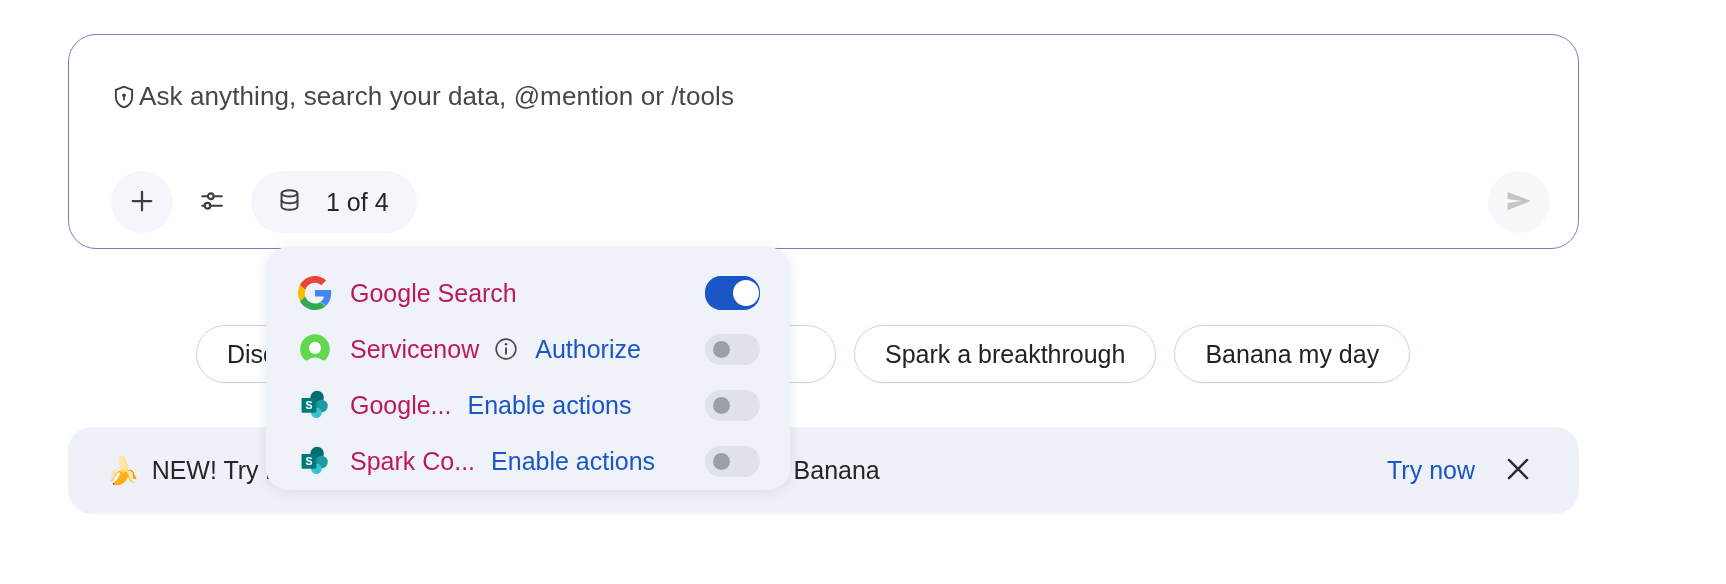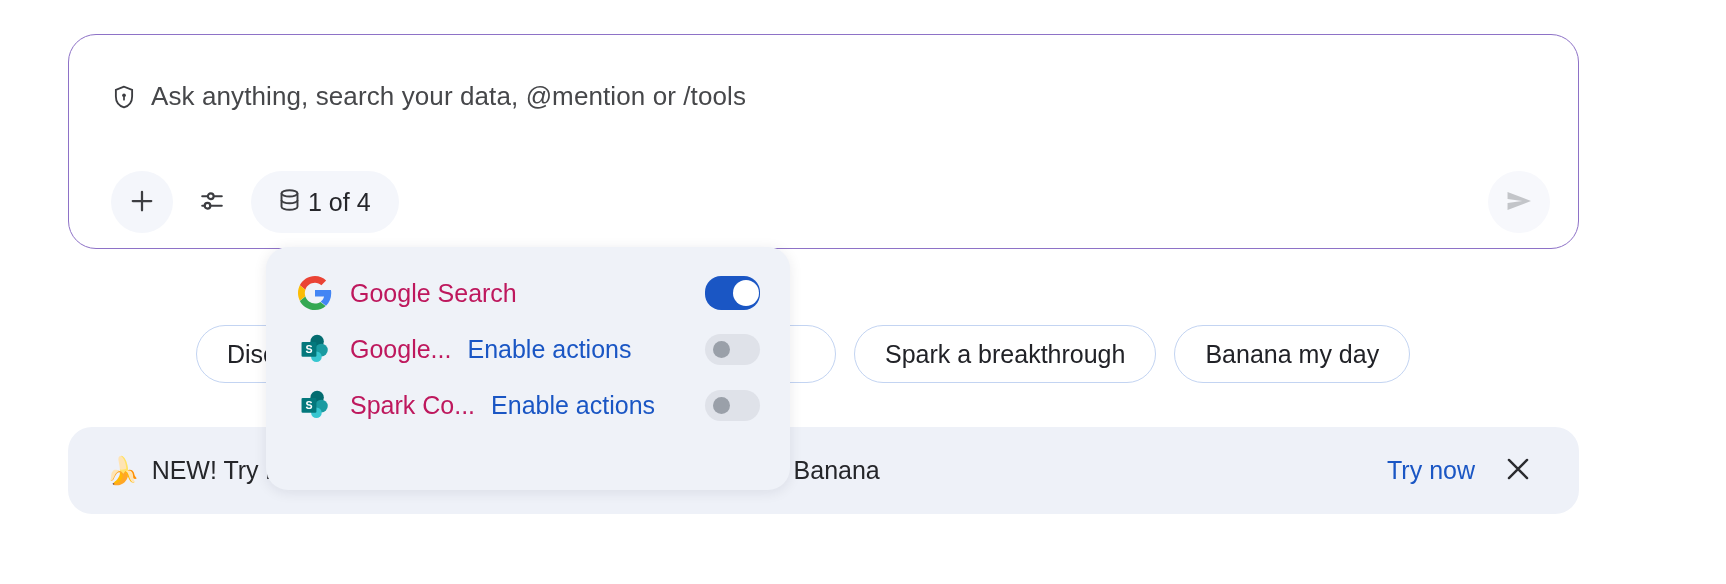--- a/index.html
+++ b/index.html
@@ -15,21 +15,21 @@
   .composer {
     position: absolute;
     left: 68px; top: 34px;
     width: 1511px; height: 215px;
     border: 1.6px solid #8e72c7;
     border-radius: 28px;
     background: #ffffff;
   }
   .placeholder-row {
     position: absolute; left: 42px; top: 46px;
-    display: flex; align-items: center; gap: 14px;
+    display: flex; align-items: center; gap: 2px;
   }
   .shield-icon { width: 26px; height: 26px; display:block; }
   .placeholder-text {
     font-size: 26px; color: #46474a; letter-spacing: .1px;
     white-space: nowrap;
   }
 
   .tool-row {
     position: absolute; left: 42px; top: 136px;
     display: flex; align-items: center; gap: 8px;
@@ -42,21 +42,21 @@
   }
   .plain-btn {
     width: 62px; height: 62px; border-radius: 50%;
     background: transparent; border: none;
     display: flex; align-items: center; justify-content: center;
     cursor: pointer;
   }
   .src-chip {
     height: 62px; border-radius: 31px; background: #f4f6fb;
     border: none; padding: 0 28px 0 24px;
-    display: flex; align-items: center; gap: 4px; cursor: pointer;
+    display: flex; align-items: center; gap: 22px; cursor: pointer;
   }
   .src-chip-label { font-size: 25px; color: #25262a; white-space: nowrap; }
 
   .send-btn {
     position: absolute; right: 28px; top: 136px;
     width: 62px; height: 62px; border-radius: 50%;
     background: #f7f8fc; border: none;
     display: flex; align-items: center; justify-content: center;
     cursor: pointer;
   }
@@ -231,20 +231,41 @@
           <path fill="none" d="M0 0h48v48H0z"></path>
         </svg>
       </span>
       <span class="dd-label">Google Search</span>
       <span class="dd-spacer"></span>
       <span class="toggle on">
         <span class="knob"></span>
       </span>
     </div>
 
+    <div class="dd-row">
+      <span class="dd-logo">
+        <svg viewBox="0 0 48 48" width="34" height="34">
+          <path fill="#62D84E" d="M24 3C12.4 3 3 12.4 3 24c0 5.9 2.4 11.2 6.3 15 1.4 1.4 3.6 1.5 5.2.3 2.7-2 6-3.2 9.5-3.2s6.8 1.2 9.5 3.2c1.6 1.2 3.8 1.1 5.2-.3 3.9-3.8 6.3-9.1 6.3-15C45 12.4 35.6 3 24 3Z"></path>
+          <circle cx="24" cy="22.5" r="8.6" fill="#ffffff"></circle>
+        </svg>
+      </span>
+      <span class="dd-label">Servicenow</span>
+      <span class="dd-info">
+        <svg width="26" height="26" viewBox="0 0 24 24">
+          <circle cx="12" cy="12" r="9.1" stroke="#4a4b4f" stroke-width="1.5" fill="none"></circle>
+          <circle cx="12" cy="7.6" r="1.15" fill="#4a4b4f"></circle>
+          <rect x="11.1" y="10.3" width="1.8" height="7" rx=".9" fill="#4a4b4f"></rect>
+        </svg>
+      </span>
+      <span class="dd-action">Authorize</span>
+      <span class="dd-spacer"></span>
+      <span class="toggle">
+        <span class="knob"></span>
+      </span>
+    </div>
 
     <div class="dd-row">
       <span class="dd-logo">
         <svg viewBox="0 0 48 48" width="34" height="34">
           <circle cx="27" cy="13.5" r="9.5" fill="#036C70"></circle>
           <circle cx="33" cy="25.5" r="9" fill="#1A9BA1"></circle>
           <circle cx="26" cy="35" r="7.5" fill="#37C6D0"></circle>
           <rect x="5" y="14" width="21" height="21" rx="1.6" fill="#03787C"></rect>
           <text x="15.5" y="29.5" font-family="Liberation Sans, sans-serif" font-size="15" font-weight="bold" fill="#ffffff" text-anchor="middle">S</text>
         </svg>

